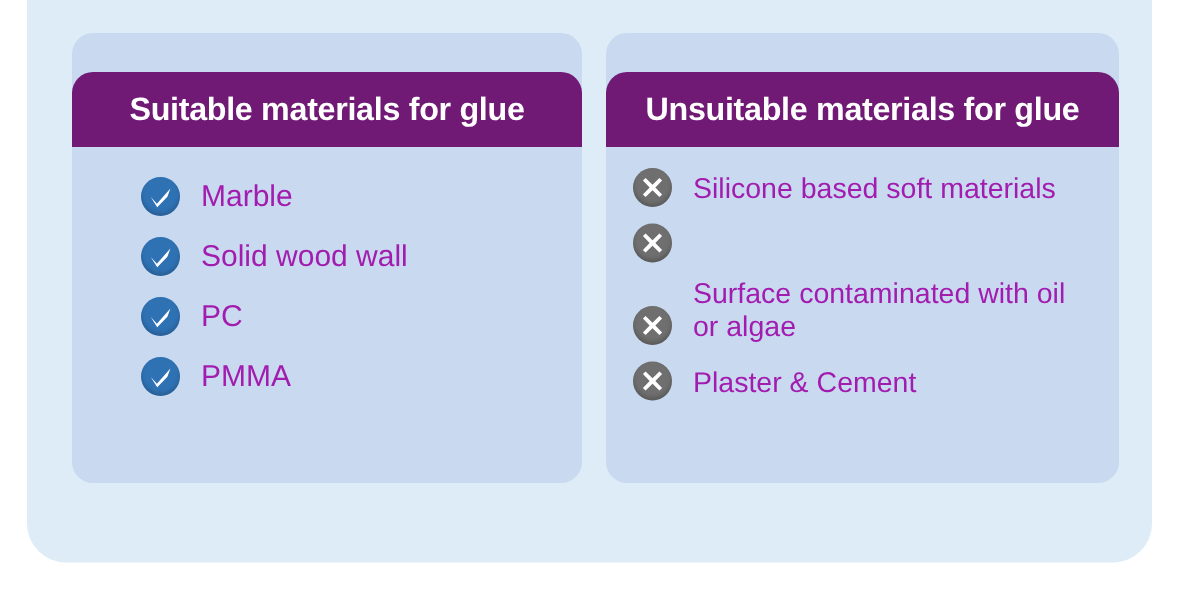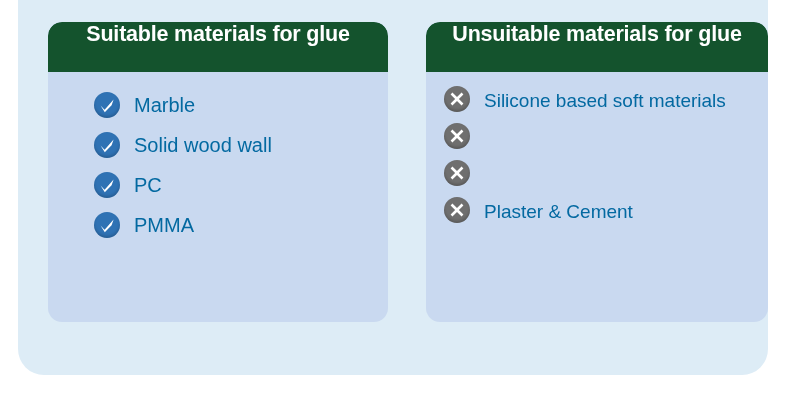--- a/index.html
+++ b/index.html
@@ -42,31 +42,32 @@
     background: #c9d9f0;
     border-radius: 14px;
     overflow: hidden;
   }
   .card-left {
     left: 48px;
     width: 340px;
     height: 300px;
   }
   .card-right {
-    left: 426px;
+    left: 404px;
     width: 342px;
     height: 300px;
   }
   .card-header {
     height: 50px;
-    background: #14532d;
+    background: #701a75;
     display: flex;
-    align-items: flex-start;
+    align-items: center;
     justify-content: center;
     border-radius: 14px 14px 0 0;
+    margin-top: 26px;
   }
   .card-header-title {
     color: #ffffff;
     font-size: 21.5px;
     font-weight: bold;
     letter-spacing: -0.2px;
     white-space: nowrap;
   }
   .card-body {
     padding: 13px 0 0 0;
@@ -108,21 +109,21 @@
   }
   .badge svg {
     position: absolute;
     left: 0;
     top: 0;
     width: 26px;
     height: 26px;
   }
   .item-text {
     font-size: 19px;
-    color: #0369a1;
+    color: #a21caf;
     line-height: 22px;
   }
   .list-left .item-text {
     font-size: 20px;
     white-space: nowrap;
   }
   .list-right .item-text {
     padding-top: 1px;
     max-width: 260px;
   }
@@ -208,20 +209,21 @@
                 </svg>
             </span>
           </li>
 
           <li class="list-item">
             <span class="badge badge-cross">
               <svg viewBox="0 0 26 26">
                   <path d="M8.4 6.6 L13 11.1 L17.6 6.6 L19.4 8.4 L14.9 13 L19.4 17.6 L17.6 19.4 L13 14.9 L8.4 19.4 L6.6 17.6 L11.1 13 L6.6 8.4 Z" fill="#ffffff"></path>
                 </svg>
             </span>
+            <span class="item-text">Surface contaminated with oil or algae</span>
           </li>
 
           <li class="list-item">
             <span class="badge badge-cross">
               <svg viewBox="0 0 26 26">
                   <path d="M8.4 6.6 L13 11.1 L17.6 6.6 L19.4 8.4 L14.9 13 L19.4 17.6 L17.6 19.4 L13 14.9 L8.4 19.4 L6.6 17.6 L11.1 13 L6.6 8.4 Z" fill="#ffffff"></path>
                 </svg>
             </span>
             <span class="item-text">Plaster &amp; Cement</span>
           </li>

